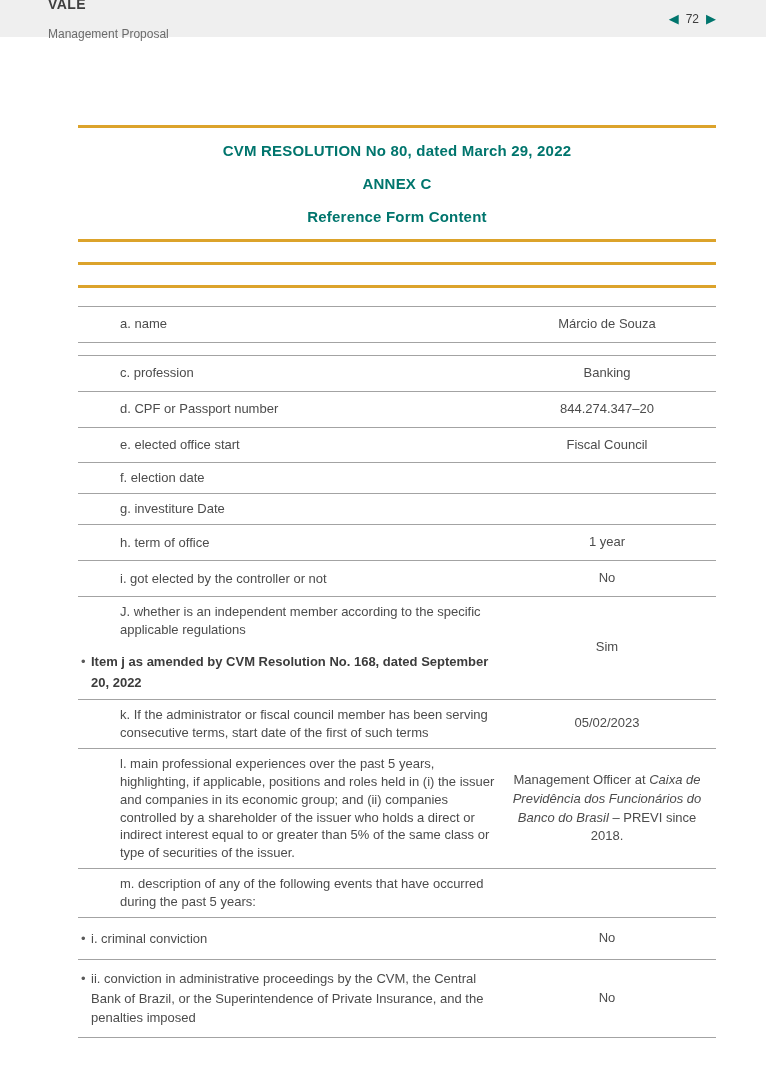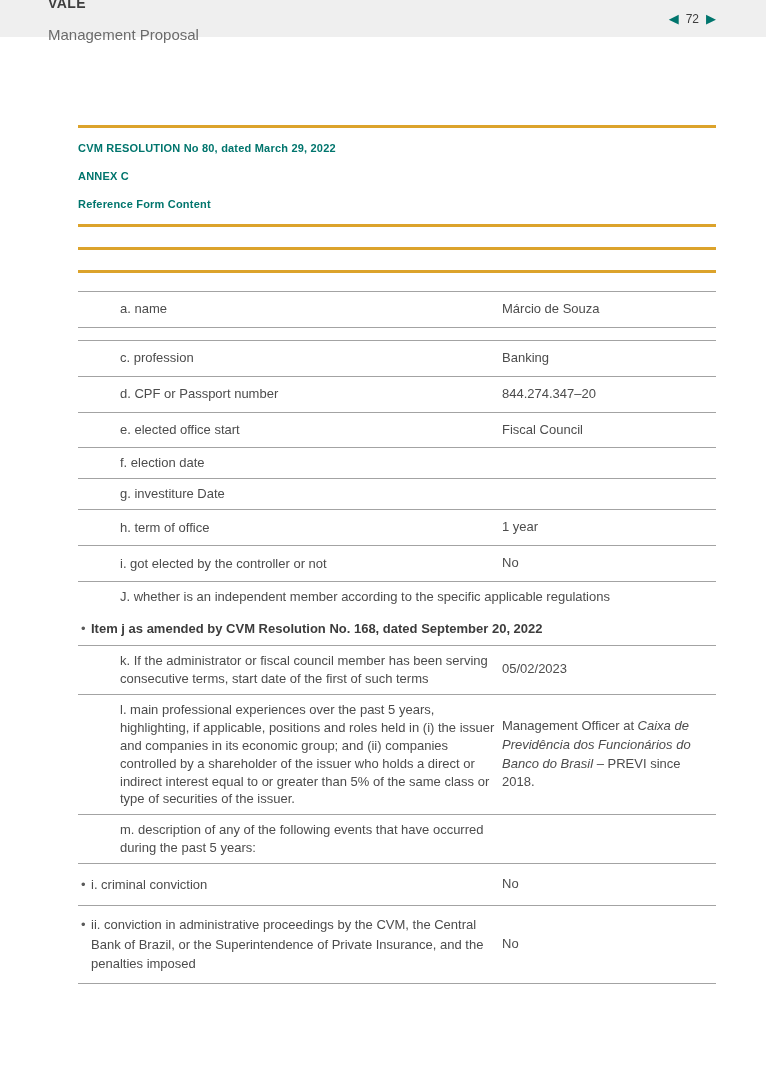--- a/index.html
+++ b/index.html
@@ -4,38 +4,38 @@
 <style>
   * { margin:0; padding:0; box-sizing:border-box; }
   html,body { width:766px; height:1083px; background:#ffffff; overflow:hidden;
               font-family:"Liberation Sans", sans-serif; color:#4c4c4c; }
   :root { --teal:#00756d; --gold:#dca32b; --border:#a3a3a3; --txt:#4c4c4c; --dark:#3c3c3c; }
 
   
   .topbar { height:37px; background:#efefef; display:flex; align-items:center;
             justify-content:space-between; padding:0 50px 0 48px; }
   .brand .b1 { font-size:14px; font-weight:bold; color:#3f3f3f; letter-spacing:.4px; }
-  .brand .b2 { font-size:15px; color:#6b6b6b; margin-top:15px; }
+  .brand .b2 { font-size:12px; color:#6b6b6b; margin-top:15px; }
   .pager { display:flex; align-items:center; gap:7px; }
   .pager .arrow { color:var(--teal); font-size:13px; line-height:1; cursor:pointer; }
   .pager .pg { font-size:12px; color:#3d3d3d; }
 
   
   .content { width:638px; margin:88px auto 0 78px; }
   .titleblock { border-top:3px solid var(--gold); border-bottom:3px solid var(--gold); padding:6px 0; }
-  .titleblock .tl { text-align:left; color:var(--teal); font-weight:bold; font-size:11px;
+  .titleblock .tl { text-align:center; color:var(--teal); font-weight:bold; font-size:15px;
                     padding:8px 0; letter-spacing:.2px; }
   .spacer { height:23px; border-bottom:3px solid var(--gold); }
 
   
   .tbl { width:100%; }
   .row { display:flex; align-items:center; border-bottom:1px solid var(--border);
          font-size:13px; line-height:1.38; }
   .lab { flex:1; min-width:0; }
-  .val { width:218px; text-align:left; padding:2px 4px; line-height:1.45; }
+  .val { width:218px; text-align:center; padding:2px 4px; line-height:1.45; }
   .it  { font-style:italic; }
   .b   { font-weight:bold; color:var(--dark); }
 
   .row.section   { padding:7px 0; }
   .row.section .sec-in { max-width:290px; }
   .row.item      { padding:6px 0; }
   .row.item .ind { padding-left:42px; }
   .row.item_note { padding:6px 0; }
   .row.item_note .ind { padding-left:42px; }
   .row.item_note .note { display:flex; margin-top:12px; line-height:21px; }
@@ -123,20 +123,21 @@
         <div class="val"><span>No</span></div>
       </div>
       <div class="row item_note">
         <div class="lab">
           <div class="ind"><span>J. whether is an independent member according to the specific applicable regulations</span></div>
           <div class="note">
             <span class="blt">•</span>
             <span class="btx b">Item j as amended by CVM Resolution No. 168, dated September 20, 2022</span>
           </div>
         </div>
+        <div class="val"><span>Sim</span></div>
       </div>
       <div class="row item">
         <div class="lab">
           <div class="ind"><span>k. If the administrator or fiscal council member has been serving consecutive terms, start date of the first of such terms</span></div>
         </div>
         <div class="val"><span>05/02/2023</span></div>
       </div>
       <div class="row item">
         <div class="lab">
           <div class="ind"><span>l. main professional experiences over the past 5 years, highlighting, if applicable, positions and roles held in (i) the issuer and companies in its economic group; and (ii) companies controlled by a shareholder of the issuer who holds a direct or indirect interest equal to or greater than 5% of the same class or type of securities of the issuer.</span></div>

